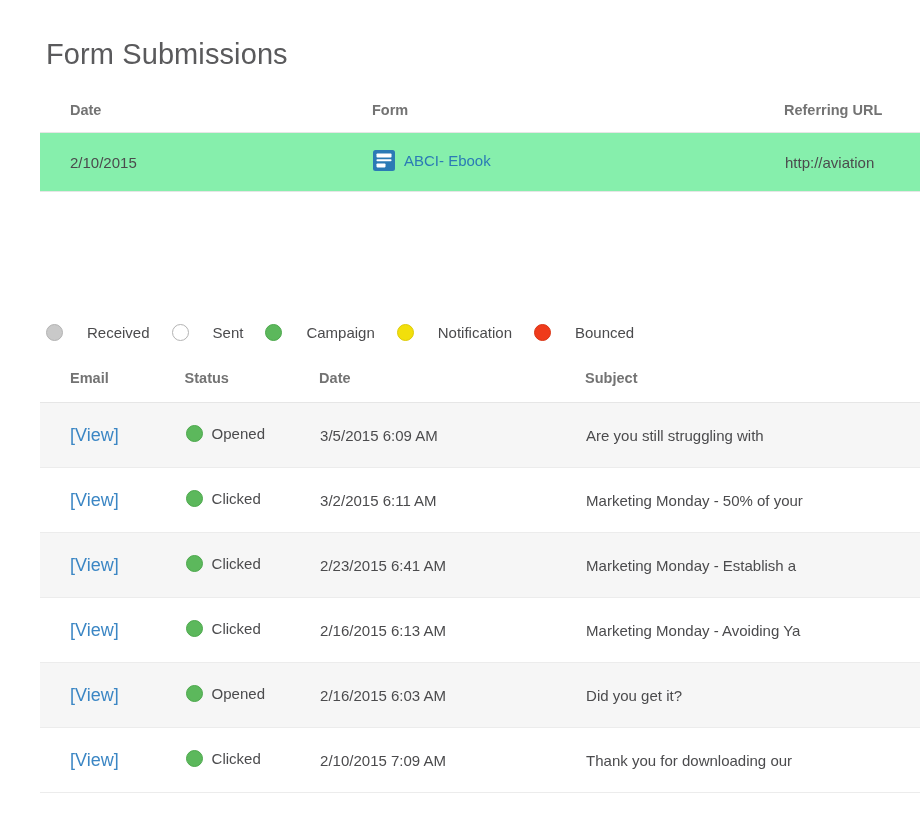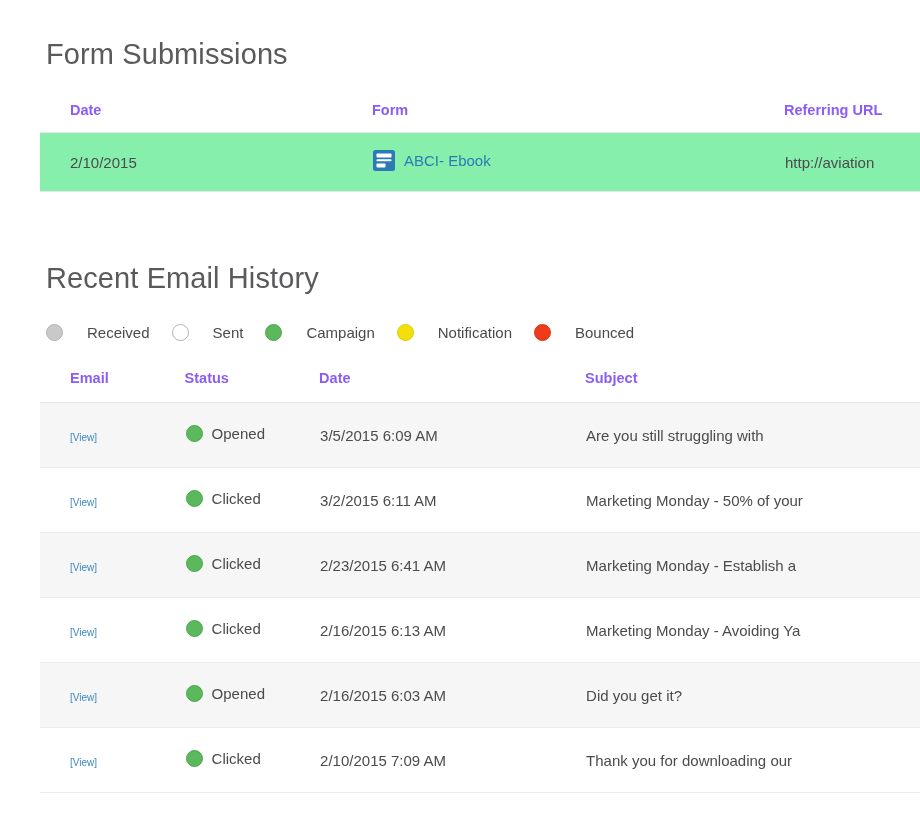--- a/index.html
+++ b/index.html
@@ -37,21 +37,21 @@
 
   
   .tbl {
     position: absolute;
     border-collapse: collapse;
     table-layout: fixed;
   }
   .tbl th {
     font-size: 14.5px;
     font-weight: bold;
-    color: #8b5cf6;
+    color: #737373;
     text-align: left;
     padding: 0 0 14px 0;
     vertical-align: bottom;
     white-space: nowrap;
   }
   .tbl td {
     font-size: 15px;
     font-weight: 400;
     color: #4b4b4d;
     text-align: left;
@@ -141,21 +141,21 @@
   #email-history-table tbody tr:nth-child(odd) td { background: #f6f6f6; }
   #email-history-table tbody tr:nth-child(even) td { background: #ffffff; }
 
   #email-history-table .col-email   { width: 113px; padding-left: 30px; }
   #email-history-table .col-status  { width: 133px; }
   #email-history-table .col-edate   { width: 263px; }
   #email-history-table .col-subject { width: 430px; }
 
   .view-link {
     color: #3b86c4;
-    font-size: 10px;
+    font-size: 18px;
     text-decoration: none;
     cursor: pointer;
   }
   .status-cell {
     display: inline-flex;
     align-items: flex-start;
   }
   .status-dot {
     width: 15px;
     height: 15px;
@@ -194,21 +194,20 @@
               </svg>
             </span>
             <span>ABCI- Ebook</span>
           </a>
         </td>
         <td class="col-refurl">http://aviation</td>
       </tr>
     </tbody>
   </table>
 
-  <div class="section-title" style="left:46px; top:262px;">Recent Email History</div>
 
   <div class="legend">
     <span class="legend-item">
       <span class="legend-dot" style="background:#c9c9c9; border:1px solid #b3b3b3;"></span>
       <span class="legend-label">Received</span>
     </span>
     <span class="legend-item">
       <span class="legend-dot" style="background:#ffffff; border:1px solid #b3b3b3;"></span>
       <span class="legend-label">Sent</span>
     </span>

